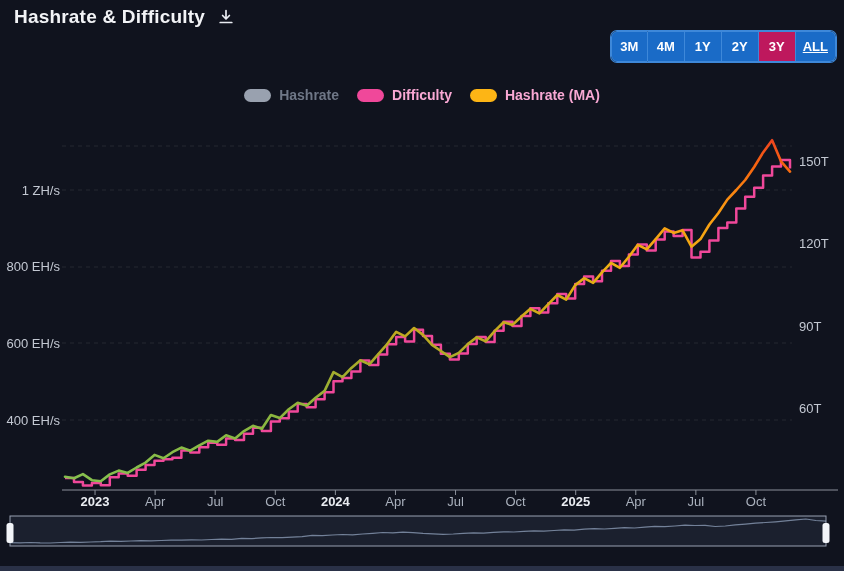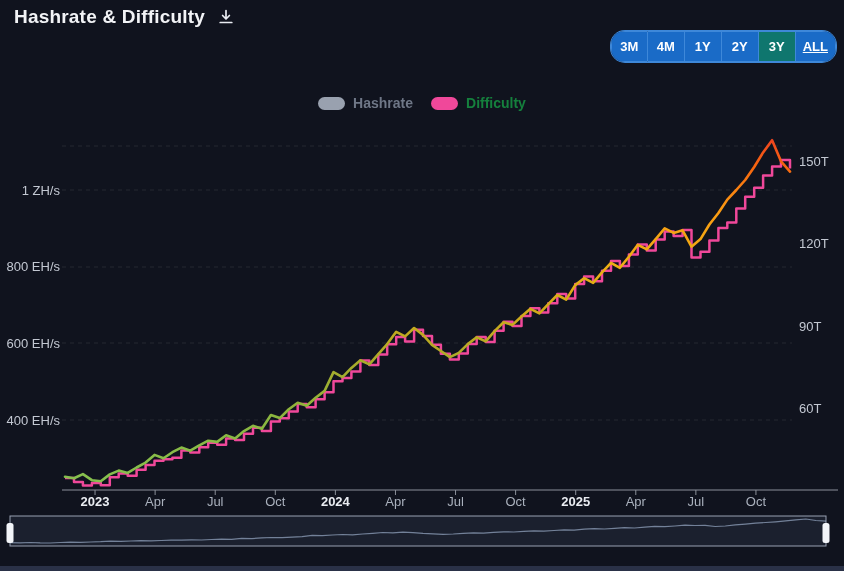--- a/index.html
+++ b/index.html
@@ -10,38 +10,38 @@
     position:relative;overflow:hidden;
   }
   .header{
     position:absolute;top:2px;left:14px;height:30px;
     display:flex;align-items:center;gap:13px;z-index:3;
   }
   .title{font-size:19px;font-weight:600;color:#f2f3f6;letter-spacing:.2px;}
   .dl-icon{display:flex;align-items:center;cursor:pointer;}
   .range-group{
     position:absolute;top:31px;right:8px;display:flex;z-index:3;
-    border-radius:14px;overflow:hidden;box-shadow:0 0 0 1px #3e88d9;
+    border-radius:6px;overflow:hidden;box-shadow:0 0 0 1px #3e88d9;
   }
   .range-btn{
     min-width:37px;height:31px;padding:0 7px;
     background:#1a6bc7;color:#fff;font-family:"Liberation Sans",sans-serif;
     font-size:13px;font-weight:700;border:1px solid #3e88d9;border-left:none;
     cursor:pointer;display:flex;align-items:center;justify-content:center;
   }
   .range-btn:first-child{border-left:1px solid #3e88d9;border-radius:6px 0 0 6px;}
   .range-btn:last-child{border-radius:0 6px 6px 0;text-decoration:underline;}
-  .range-btn.active{background:#0f766e;}
+  .range-btn.active{background:#be185d;}
   .legend{
-    position:absolute;top:92px;left:0;width:100%;height:22px;
+    position:absolute;top:84px;left:0;width:100%;height:22px;
     display:flex;align-items:center;justify-content:center;gap:18px;z-index:3;
   }
   .legend-item{display:flex;align-items:center;gap:8px;cursor:pointer;}
   .legend-swatch{width:27px;height:13px;border-radius:7px;display:inline-block;}
-  .legend-label{font-size:14px;font-weight:700;color:#15803d;}
+  .legend-label{font-size:14px;font-weight:700;color:#f9a8d4;}
   .legend-item.dimmed .legend-label{color:#6f7787;}
   #chart-svg{position:absolute;top:0;left:0;z-index:1;}
   .bottom-strip{
     position:absolute;left:0;bottom:0;width:100%;height:5px;
     background:#2a3147;z-index:2;
   }
 </style>
 </head>
 <body>
 
@@ -64,20 +64,24 @@
   </div>
 
 <div class="legend">
     <span class="legend-item dimmed">
       <span class="legend-swatch" style="background: rgb(153, 161, 175);"></span>
       <span class="legend-label">Hashrate</span>
     </span>
     <span class="legend-item">
       <span class="legend-swatch" style="background: rgb(240, 72, 154);"></span>
       <span class="legend-label">Difficulty</span>
+    </span>
+    <span class="legend-item">
+      <span class="legend-swatch" style="background: rgb(253, 181, 21);"></span>
+      <span class="legend-label">Hashrate (MA)</span>
     </span>
   </div>
 
 <svg id="chart-svg" width="844" height="571" viewBox="0 0 844 571">
     <defs>
       <linearGradient id="maGrad" gradientUnits="userSpaceOnUse" x1="0" y1="135" x2="0" y2="480">
         <stop offset="0" stop-color="#ee3f22"></stop>
         <stop offset="0.09" stop-color="#f7650f"></stop>
         <stop offset="0.22" stop-color="#fb9b12"></stop>
         <stop offset="0.38" stop-color="#edb013"></stop>

